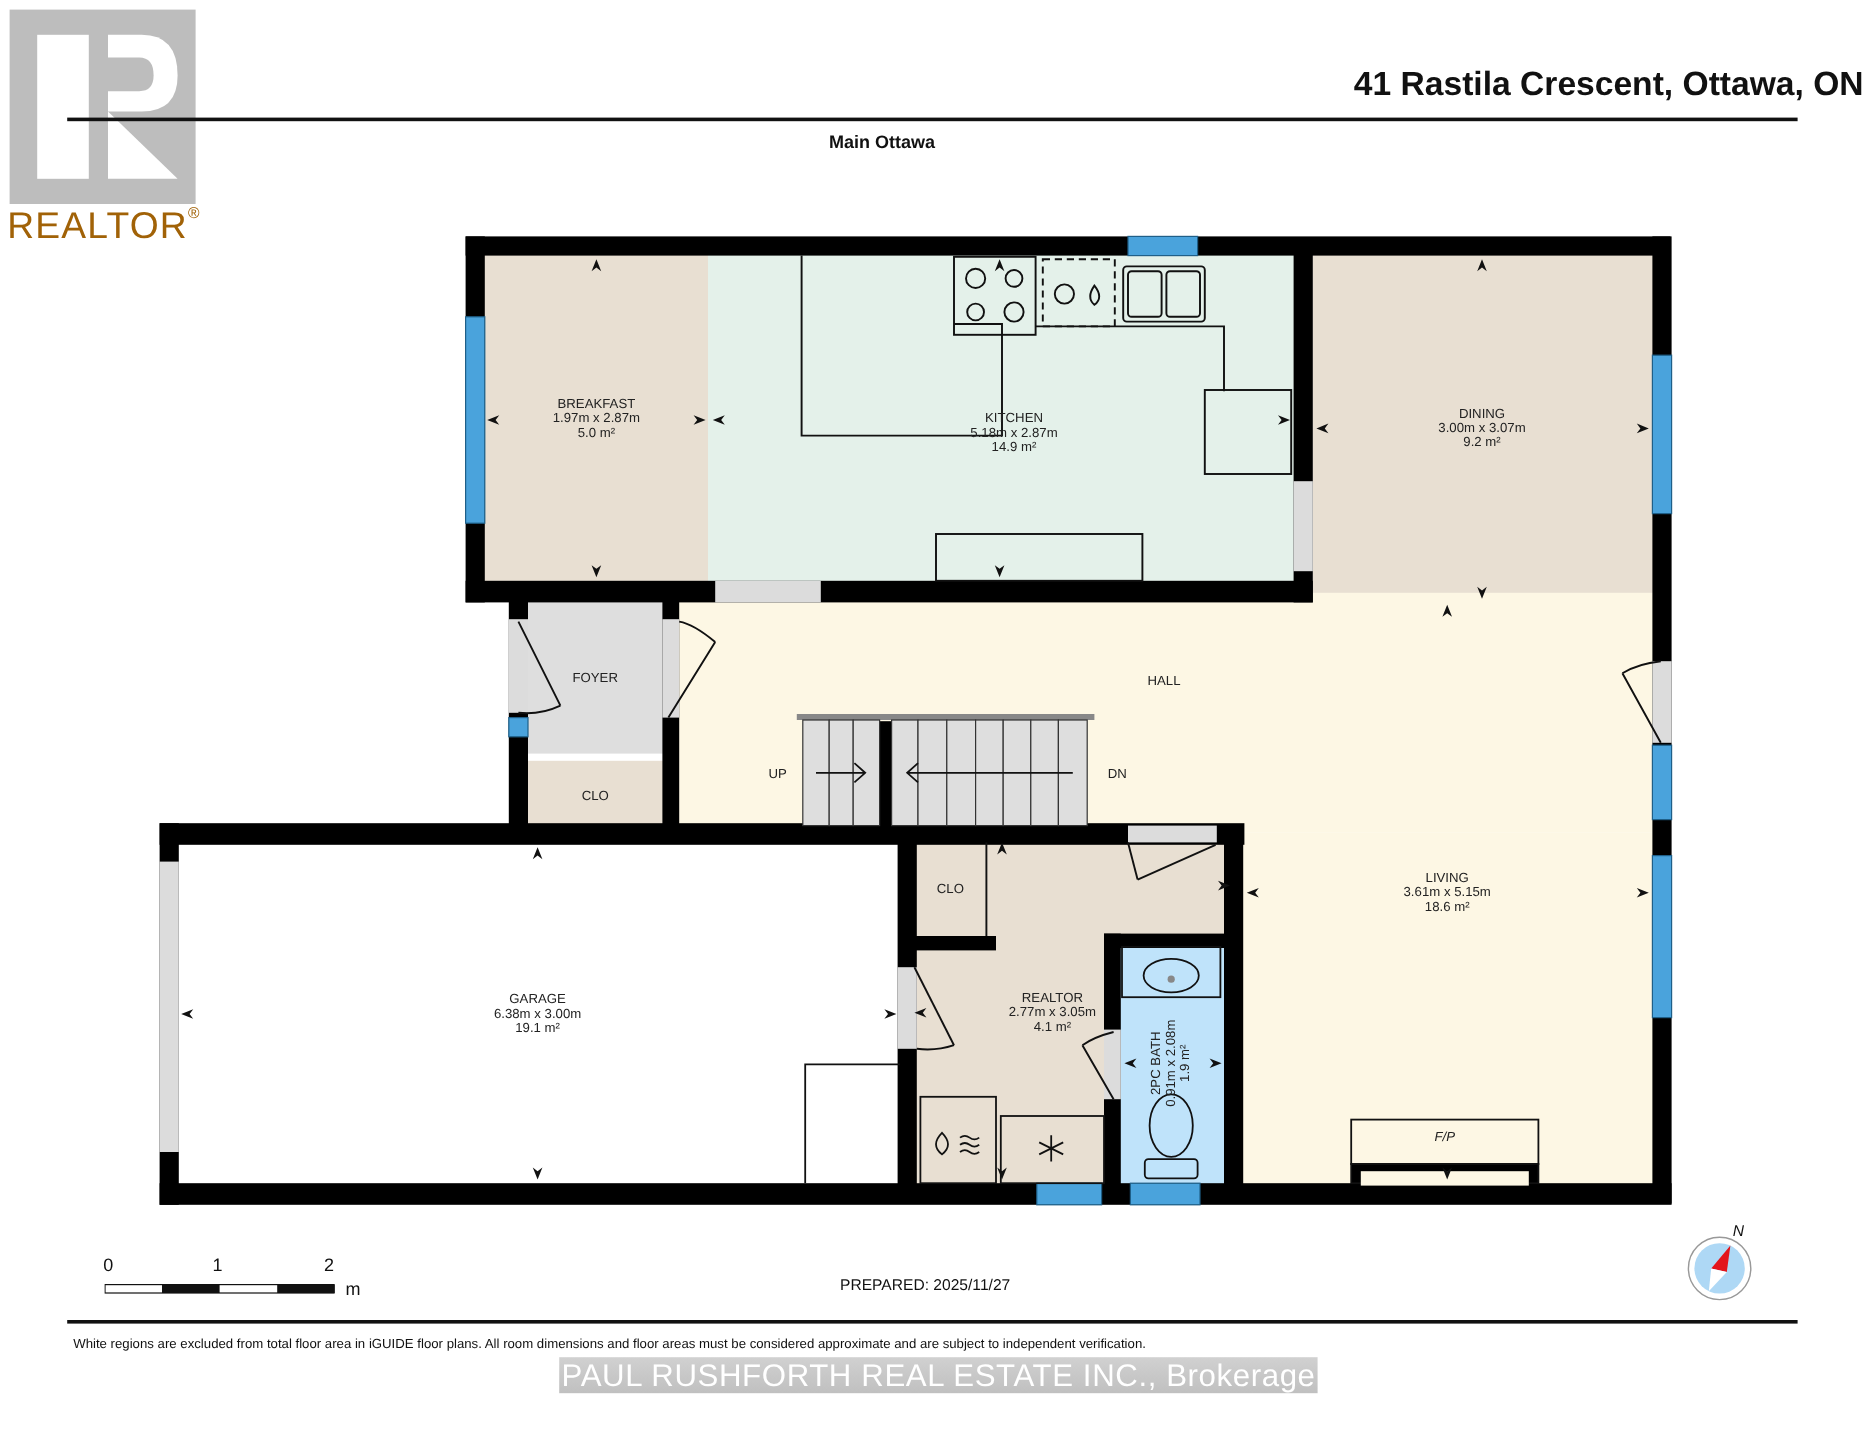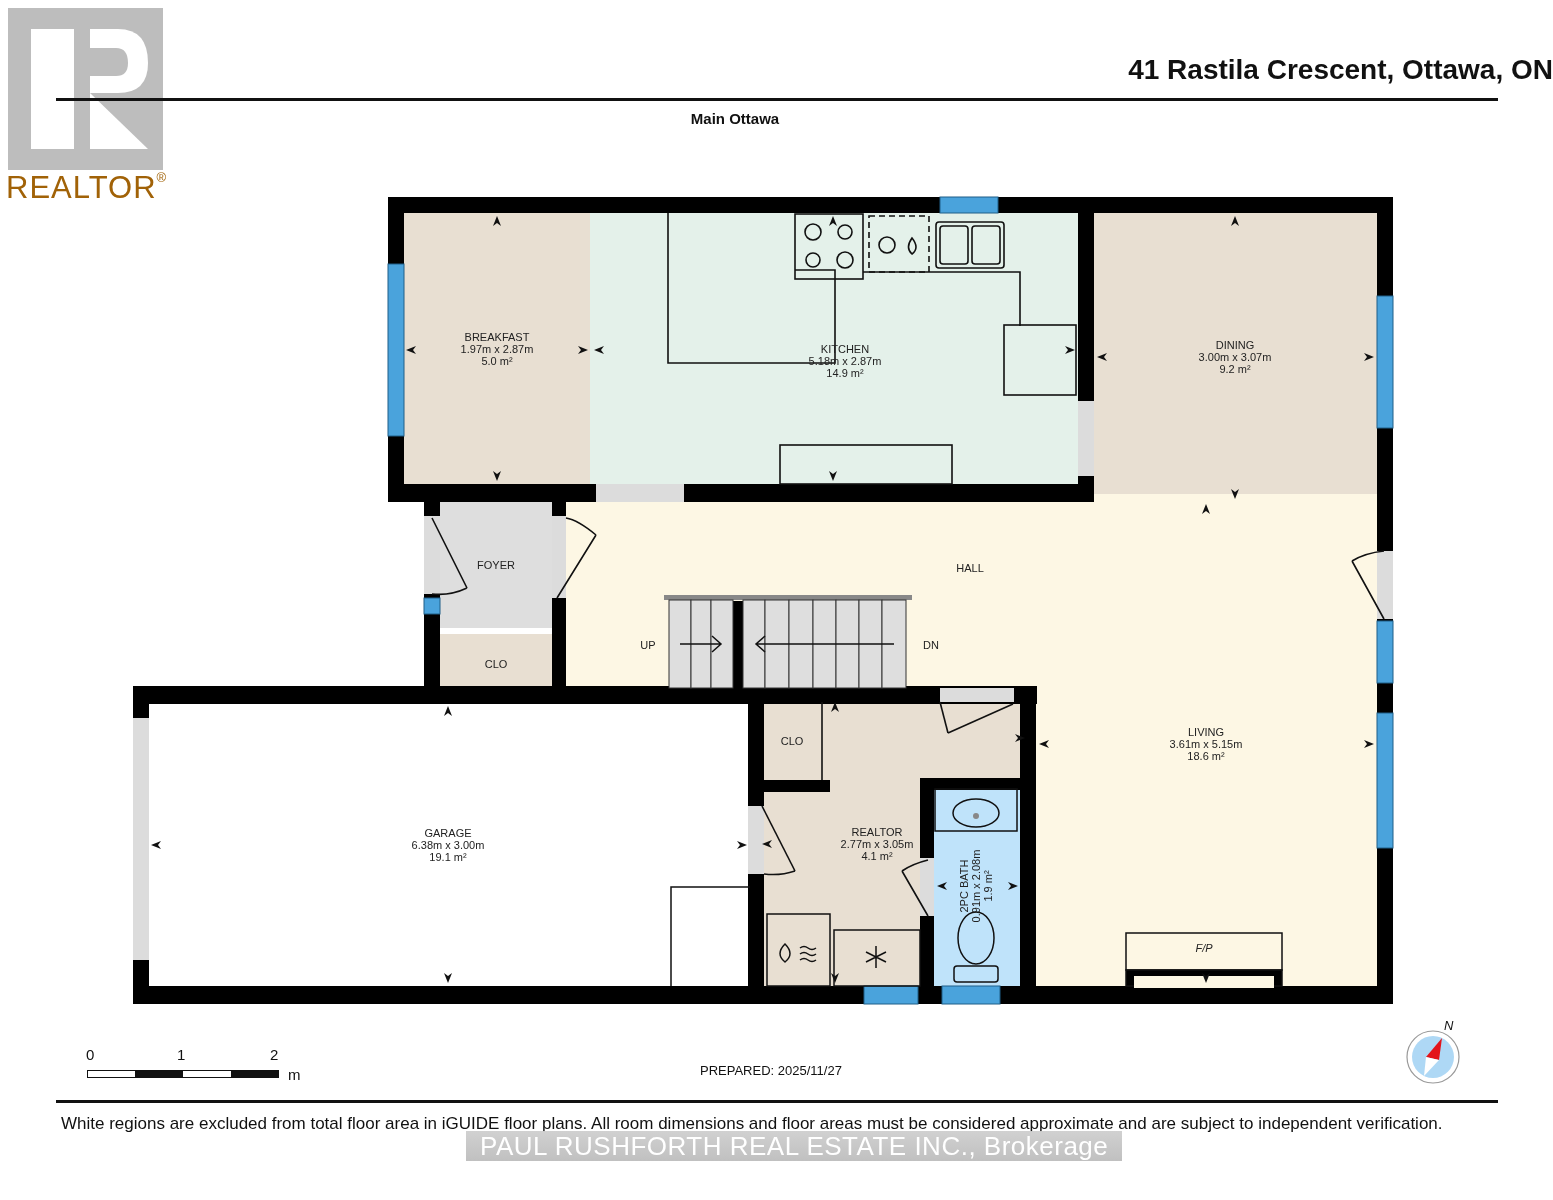--- a/index.html
+++ b/index.html
@@ -5,23 +5,23 @@
   html, body { margin:0; padding:0; background:#ffffff; }
   body { width:1553px; height:1200px; position:relative; overflow:hidden; font-family:"Liberation Sans", sans-serif; color:#111; }
   .abs { position:absolute; }
   .title { left:0; width:1553px; top:54px; text-align:right; font-size:28px; font-weight:bold; letter-spacing:0px; }
   .subtitle { left:0; width:1553px; top:110px; text-align:center; font-size:15px; font-weight:bold; }
   .rule { background:#111; height:3px; }
   .logo-box { left:8px; top:8px; width:155px; height:162px; background:#bdbdbd; }
   .logo-text { left:6px; top:170px; font-size:31px; color:#a16207; letter-spacing:1px; }
   .logo-reg { font-size:13px; vertical-align:top; }
   .room-label { position:absolute; text-align:center; font-size:11px; line-height:12px; color:#222; }
-  .footer-note { left:61px; top:1114px; font-size:17px; color:#111; }
+  .footer-note { left:61px; top:1114px; font-size:11px; color:#111; }
   .prepared { left:700px; top:1063px; font-size:13px; }
-  .watermark { left:466px; top:1131px; height:30px; padding:0 14px; font-size:26px; color:#ffffff; background:linear-gradient(#cfcfcf,#bdbdbd); letter-spacing:0.5px; line-height:30px; opacity:0.95; }
+  .watermark { left:466px; top:1131px; height:30px; padding:0 2px; font-size:26px; color:#ffffff; background:linear-gradient(#cfcfcf,#bdbdbd); letter-spacing:0.5px; line-height:30px; opacity:0.95; }
   .scale-label { font-size:15px; }
 </style>
 </head>
 <body>
 
 <div class="abs logo-box">
   <svg width="155" height="162" viewBox="0 0 155 162">
     <rect x="23" y="21" width="43" height="120" fill="#fff"></rect>
     <path d="M82 21 H110 Q140 21 140 55 Q140 85 110 85 H82 Z" fill="#fff"></path>
     <path d="M82 85 L82 141 L140 141 Z" fill="#fff"></path>

